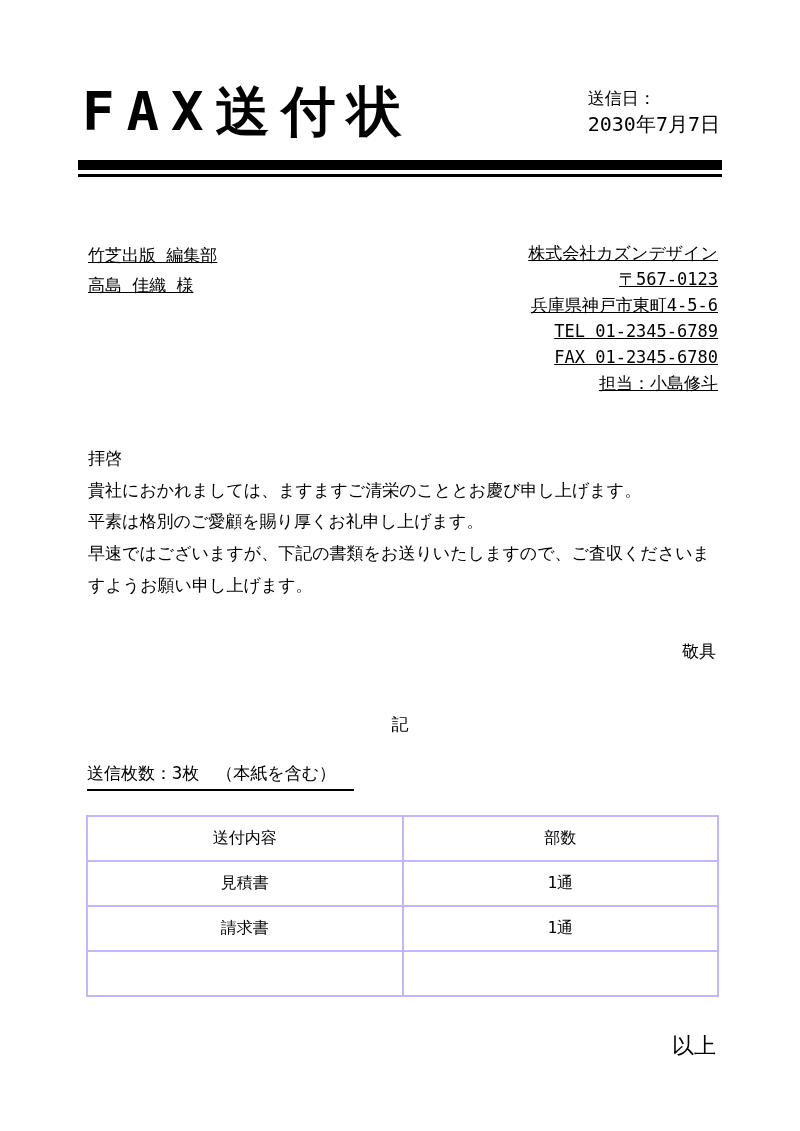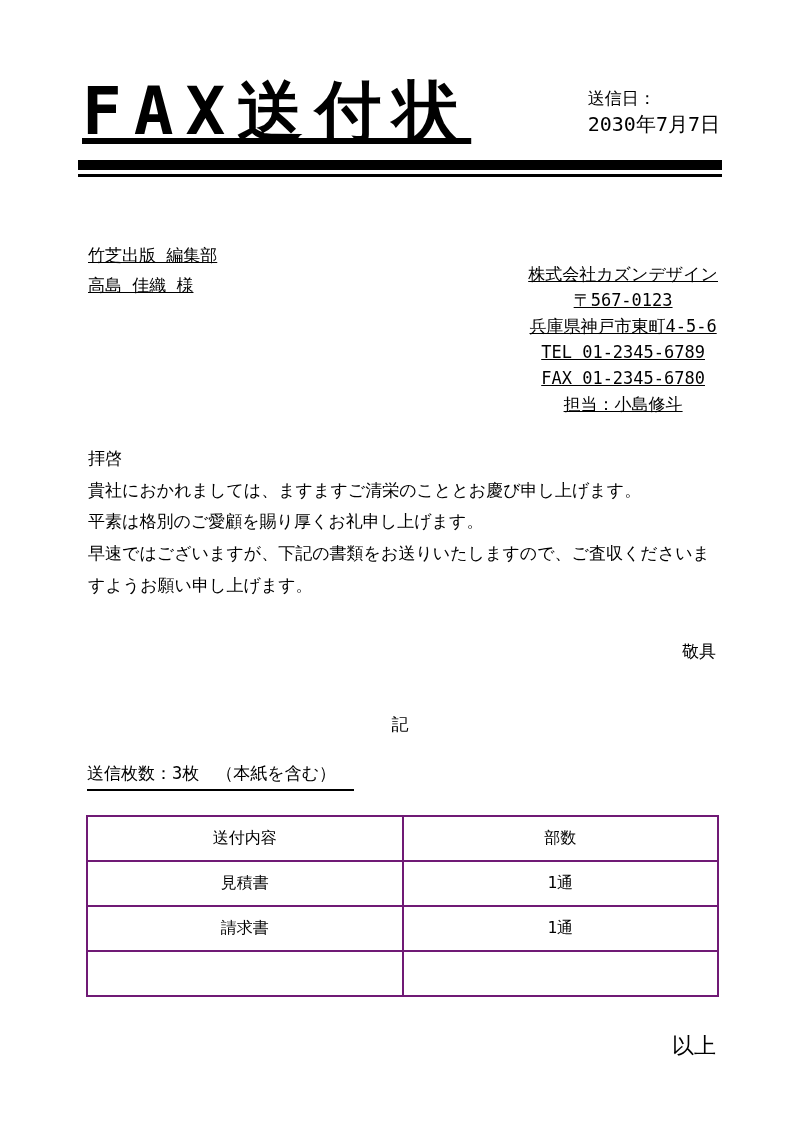--- a/index.html
+++ b/index.html
@@ -17,47 +17,46 @@
 
   
   .header {
     position: absolute;
     top: 80px; left: 82px; right: 80px;
     display: flex;
     justify-content: space-between;
     align-items: flex-start;
   }
   .fax-title {
-    font-size: 66px;
+    font-size: 54px;
     font-weight: bold;
     letter-spacing: 12px;
     line-height: 64px;
     white-space: nowrap;
-    text-decoration: underline;
   }
   .date-block { padding-top: 6px; }
   .date-label { font-size: 17px; line-height: 24px; }
   .date-value { font-size: 20px; line-height: 28px; }
 
   
   .rule-thick { position: absolute; top: 160px; left: 78px; right: 78px; height: 10px; background: #000; }
   .rule-thin  { position: absolute; top: 174px; left: 78px; right: 78px; height: 3px;  background: #000; }
 
   
   .addresses {
     position: absolute;
     top: 240px; left: 88px; right: 82px;
     display: flex;
     justify-content: space-between;
     align-items: flex-start;
     font-size: 17px;
     text-decoration: underline;
   }
   .recipient div { line-height: 30px; }
-  .sender { text-align: center; margin-top: 21px; }
+  .sender { text-align: right; }
   .sender div { line-height: 26px; }
 
   
   .letter-body {
     position: absolute;
     top: 443px; left: 88px; right: 80px;
     font-size: 17px;
   }
   .letter-body div { line-height: 31.7px; white-space: nowrap; }
 
@@ -87,21 +86,21 @@
 
   
   .doc-table {
     position: absolute;
     top: 815px; left: 86px;
     width: 633px;
     border-collapse: collapse;
     table-layout: fixed;
   }
   .doc-table th, .doc-table td {
-    border: 2px solid #701a75;
+    border: 2px solid #c4b5fd;
     width: 50%;
     height: 45px;
     text-align: center;
     vertical-align: middle;
     font-size: 16px;
     font-weight: normal;
   }
 
   .end-marker {
     position: absolute;

